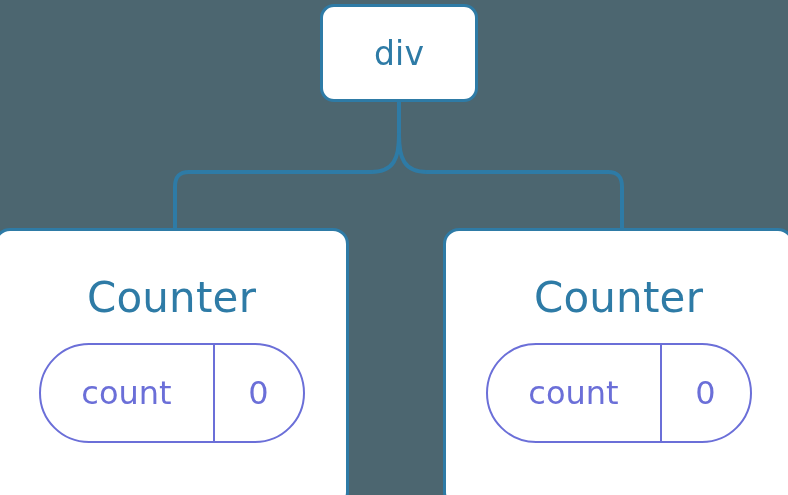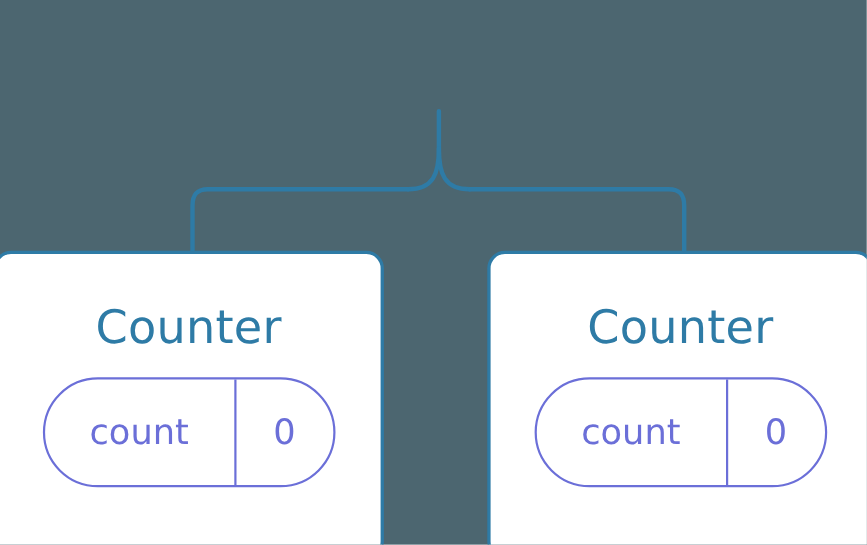--- a/index.html
+++ b/index.html
@@ -120,20 +120,23 @@
   <svg id="connector-layer" viewBox="0 0 788 495" width="788" height="495" fill="none" xmlns="http://www.w3.org/2000/svg">
 
     <path d="M 399 101 L 399 135 C 399 158 404 172 427 172" stroke="#2E7BA6" stroke-width="4" fill="none" stroke-linecap="round"></path>
     <path d="M 399 135 C 399 158 394 172 371 172" stroke="#2E7BA6" stroke-width="4" fill="none" stroke-linecap="round"></path>
 
     <path d="M 371 172 L 189 172 C 179 172 175 177 175 187 L 175 230" stroke="#2E7BA6" stroke-width="4" fill="none" stroke-linecap="round"></path>
 
     <path d="M 427 172 L 608 172 C 618 172 622 177 622 187 L 622 230" stroke="#2E7BA6" stroke-width="4" fill="none" stroke-linecap="round"></path>
   </svg>
 
+  <div class="node-box" id="div-node">
+    <div class="node-title">div</div>
+  </div>
 
   <div class="node-box component-node" id="counter-node-left">
     <div class="node-title">Counter</div>
     <div class="state-pill">
       <div class="pill-key">
         <span>count</span>
       </div>
       <div class="pill-value">
         <span>0</span>
       </div>

